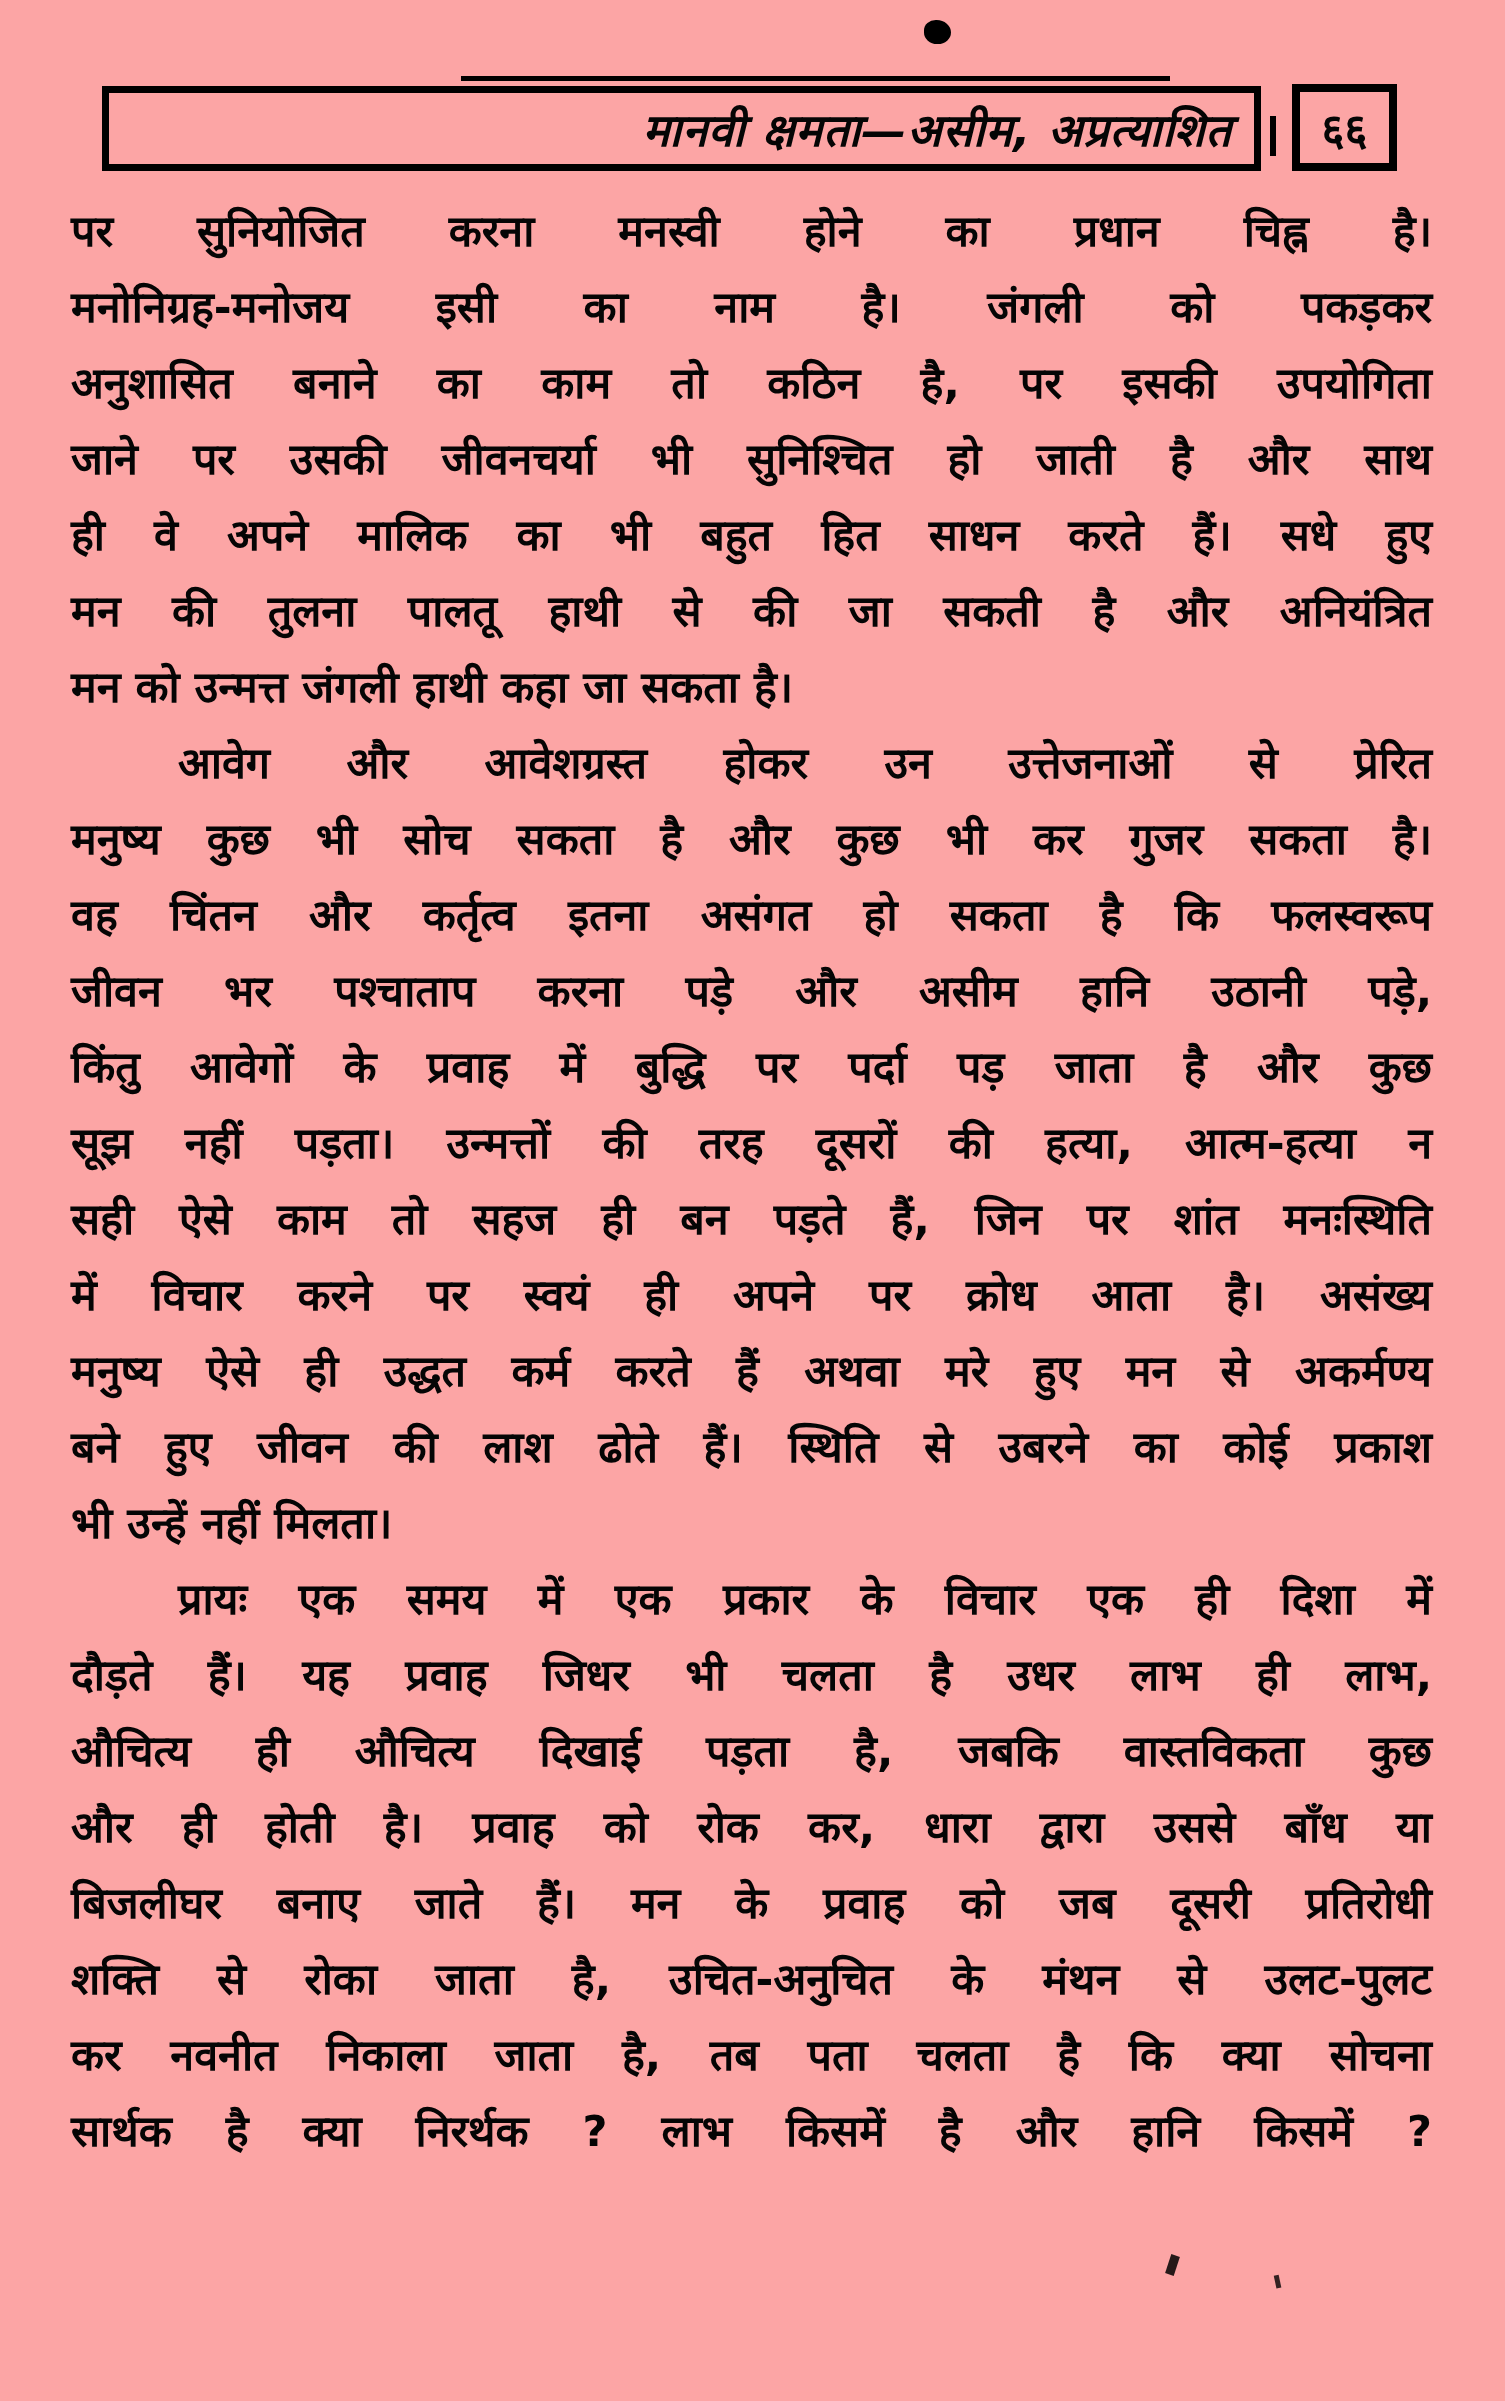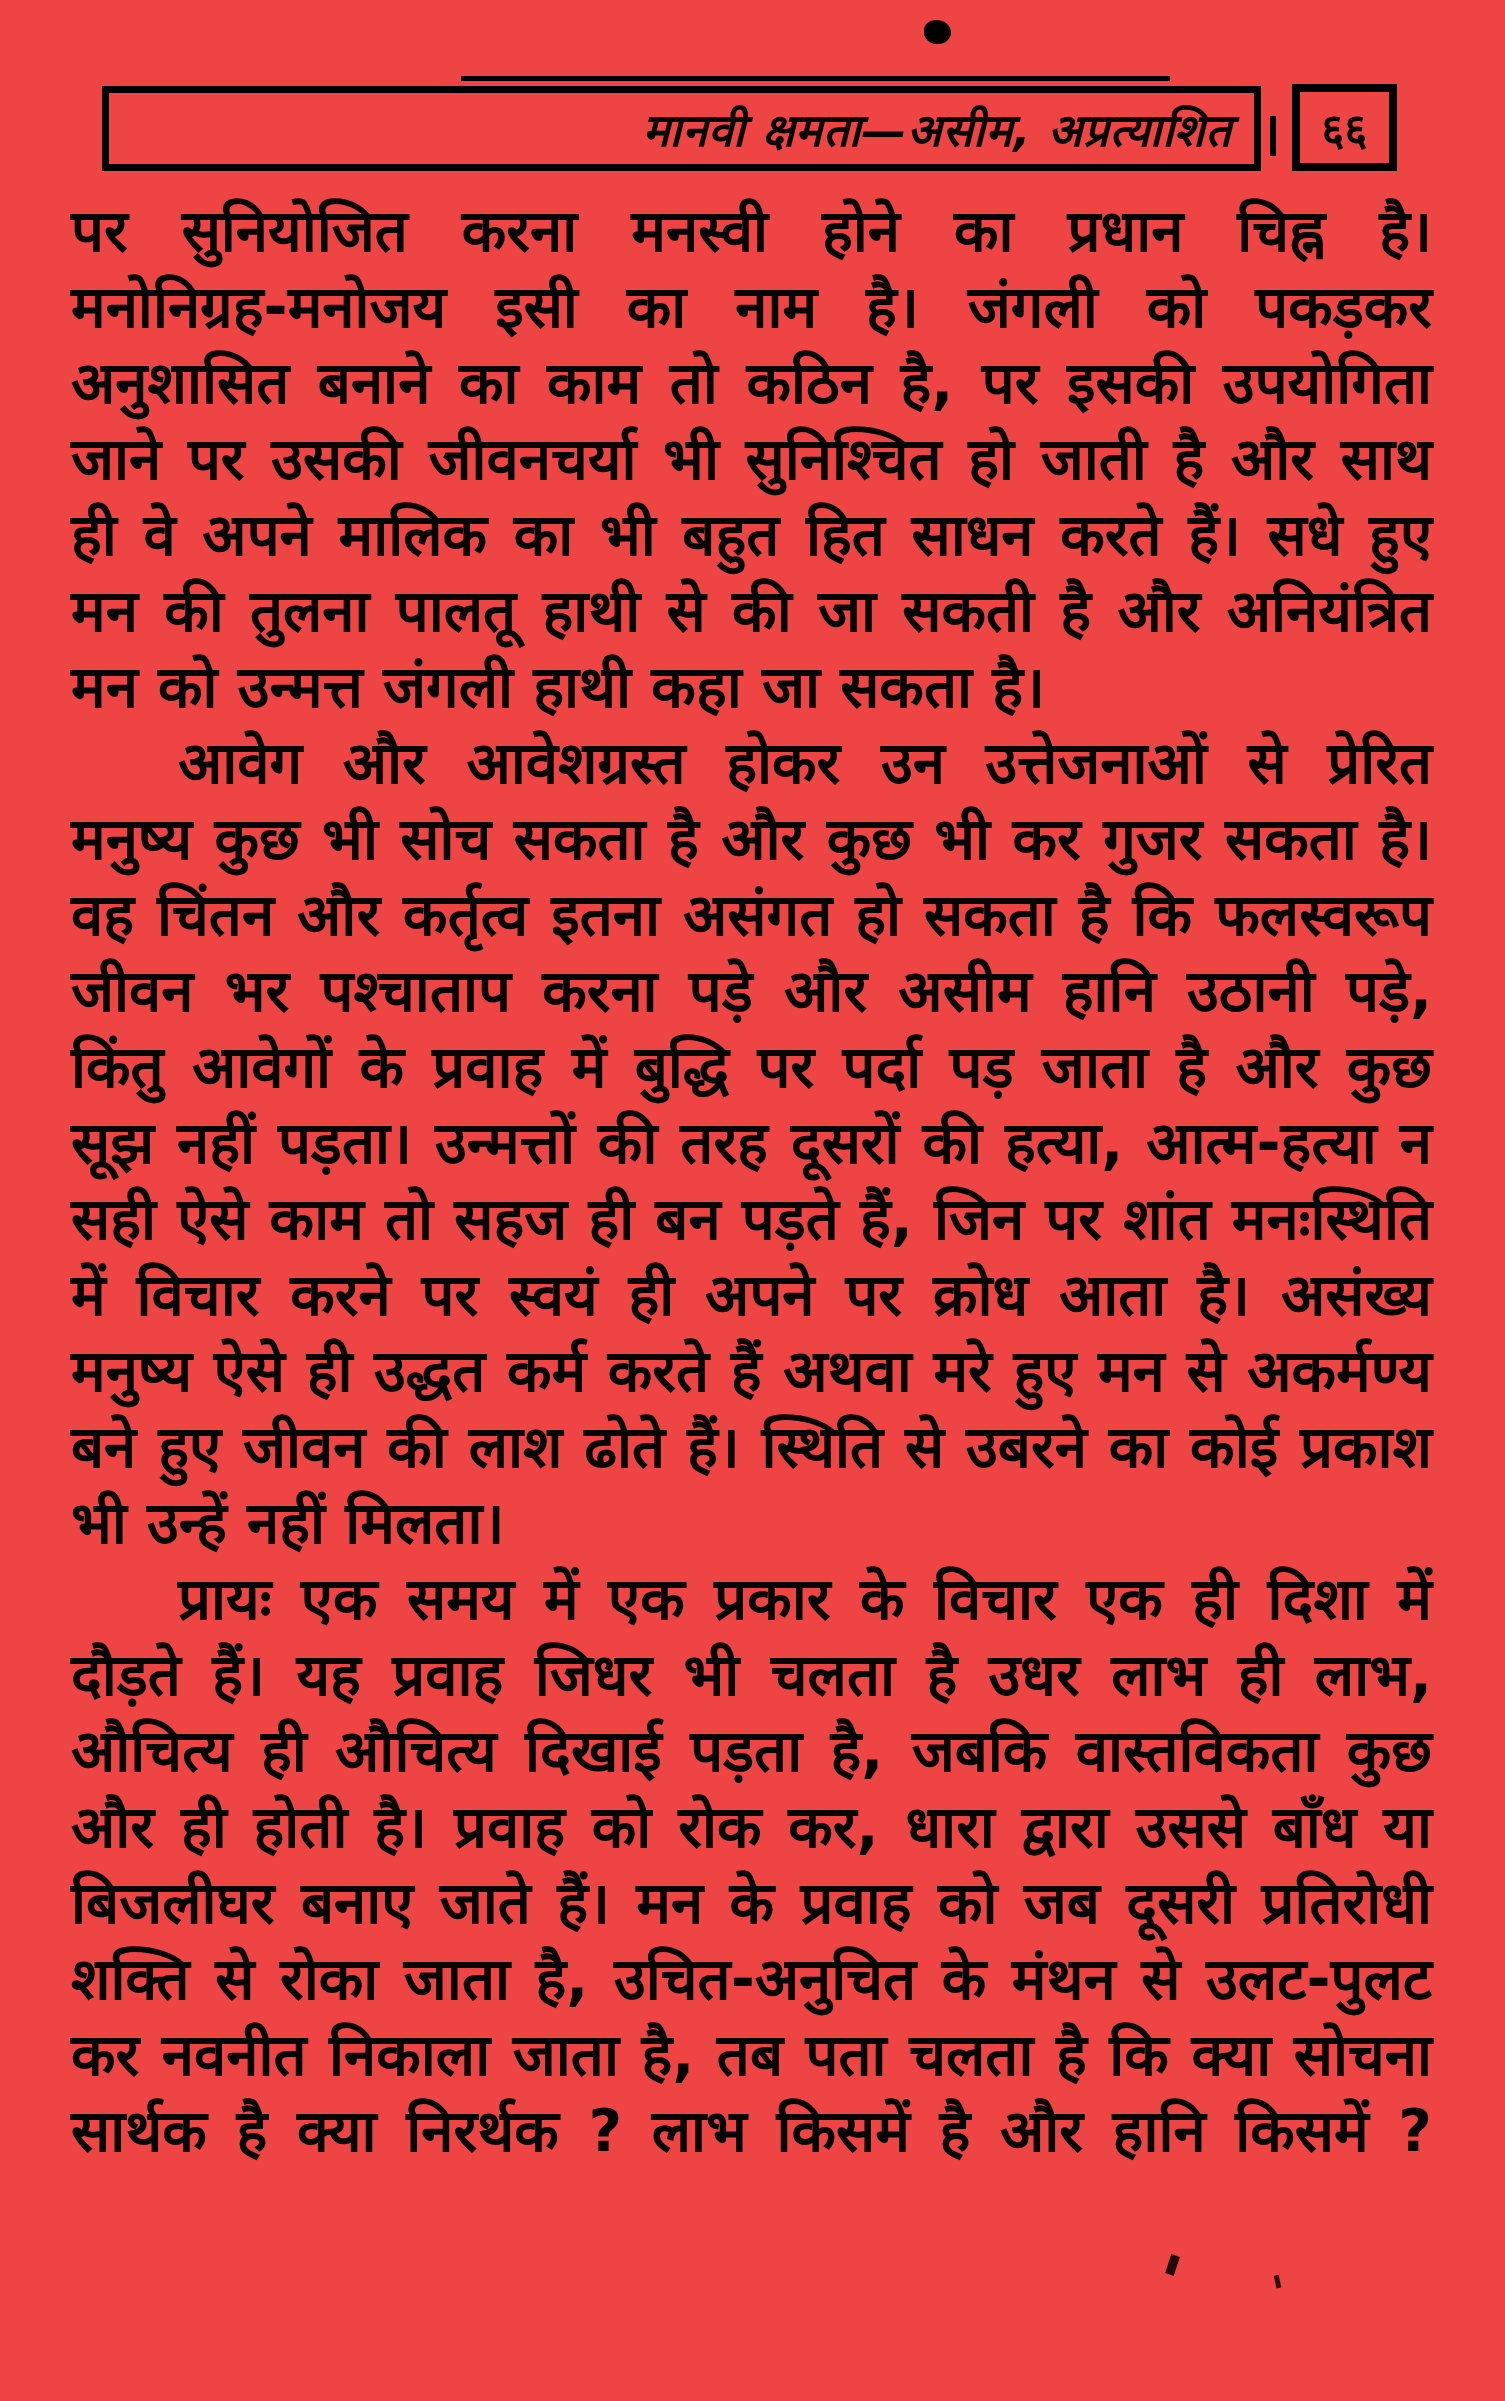--- a/index.html
+++ b/index.html
@@ -4,21 +4,21 @@
 <style>
   html, body {
     margin: 0;
     padding: 0;
     background: #e8e8e8;
   }
   .page {
     position: relative;
     width: 1505px;
     height: 2401px;
-    background: #ef4444;
+    background: #fca5a5;
     color: #050505;
     font-family: "DejaVu Sans", "Liberation Sans", sans-serif;
     overflow: hidden;
   }
   
   .title-box {
     position: absolute;
     left: 102px;
     top: 86px;
     width: 1159px;
@@ -63,21 +63,21 @@
   .artifact.speck-a  { left: 1168px; top: 2255px; width: 9px; height: 20px; transform: rotate(18deg); opacity: .85; }
   .artifact.speck-b  { left: 1275px; top: 2275px; width: 5.4px;  height: 12.7px; transform: rotate(-12deg); opacity: .8; }
   
   .body-text {
     position: absolute;
     left: 71px;
     top: 193px;
     width: 1361px;
   }
   .line {
-    font-size: 58px;
+    font-size: 43px;
     font-weight: 700;
     line-height: 76px;
     height: 76px;
     text-align: justify;
     text-align-last: justify;
     white-space: normal;
   }
   .line.indent { text-indent: 107px; }
   .line.end    { text-align-last: left; }
 </style>

